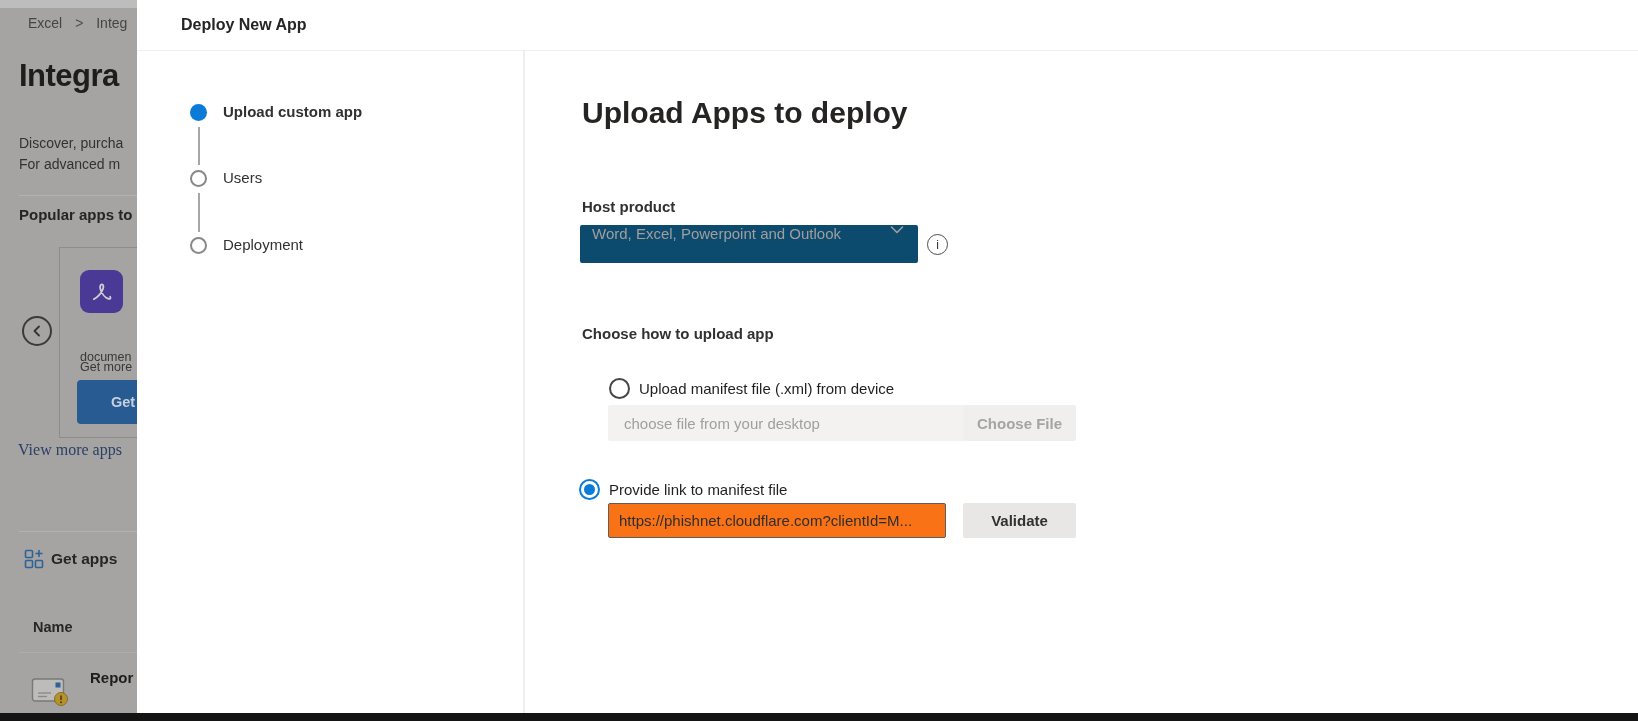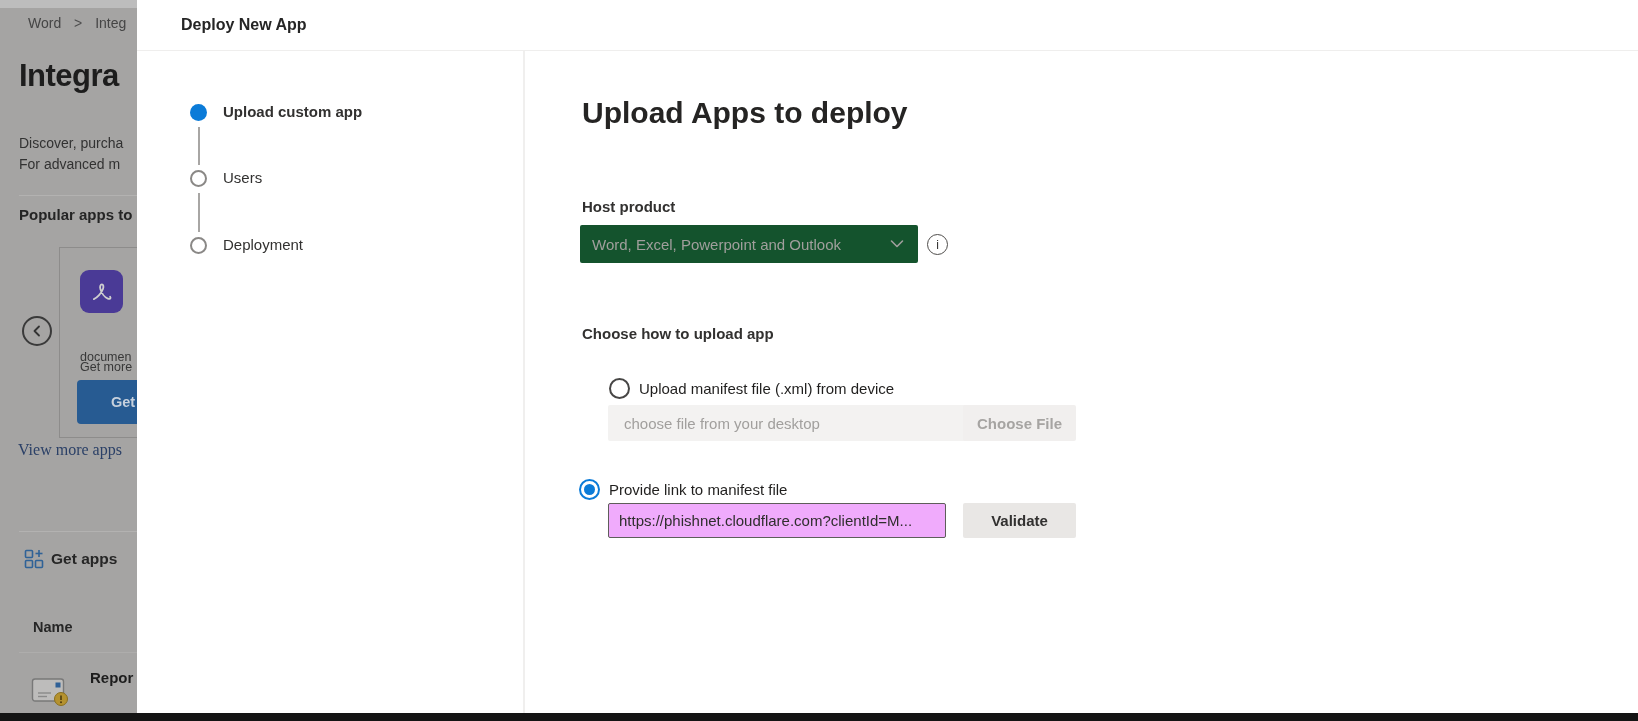--- a/index.html
+++ b/index.html
@@ -66,59 +66,59 @@
   .step-dot.empty { background:#fff; border:2px solid #8a8886; }
   .step-label { position:absolute; font-size:15px; color:#323130; white-space:nowrap; }
   .step-label.bold { font-weight:700; }
   .connector { position:absolute; width:2px; background:#a8a6a4; }
 
   
   .content-heading { position:absolute; left:445px; top:96px; font-size:30px; font-weight:700;
                      color:#252423; white-space:nowrap; }
   .field-label { position:absolute; font-size:15px; font-weight:700; color:#323130; white-space:nowrap; }
   .dropdown { position:absolute; left:443px; top:225px; width:338px; height:38px;
-              background:#14532d; border-radius:2px; display:flex; align-items:center;
+              background:#0c4a6e; border-radius:2px; display:flex; 
               padding:0 14px 0 12px; cursor:default; }
   .dd-value { flex:1; font-size:15px; color:#a19f9d; white-space:nowrap; overflow:hidden; }
   .info-circle { position:absolute; left:790px; top:234px; width:21px; height:21px;
                  border:1.4px solid #4f4d4b; border-radius:50%; display:flex; align-items:center;
                  justify-content:center; font-size:12px; font-style:normal; color:#323130; cursor:pointer; }
   .radio-row { position:absolute; display:flex; align-items:center; gap:9px; cursor:pointer; }
   .radio { width:21px; height:21px; border-radius:50%; background:#fff; flex:none;
            display:flex; align-items:center; justify-content:center; }
   .radio.unchecked { border:2px solid #474645; }
   .radio.checked { border:2px solid #0b7bd8; }
   .radio.checked::after { content:""; width:11px; height:11px; border-radius:50%; background:#0b7bd8; }
   .radio-label { font-size:15px; color:#201f1e; white-space:nowrap; }
   .file-input { position:absolute; left:471px; top:405px; width:363px; height:36px;
                 background:#f3f2f1; border:none; border-radius:2px; padding:0 16px;
                 font-size:15px; color:#323130; font-family:"Liberation Sans",sans-serif; }
   .file-input::placeholder { color:#a19f9d; opacity:1; }
   .choose-file-btn { position:absolute; left:826px; top:405px; width:113px; height:36px;
                      background:#f1efee; border:none; border-radius:2px; font-size:15px;
                      font-weight:600; color:#a6a4a2; font-family:"Liberation Sans",sans-serif; }
   .url-input { position:absolute; left:471px; top:503px; width:338px; height:35px;
-               background:#f0abfc; border:1px solid #5f5d5b; border-radius:2px; padding:0 10px;
+               background:#f97316; border:1px solid #5f5d5b; border-radius:2px; padding:0 10px;
                font-size:15px; color:#2f2e2d; font-family:"Liberation Sans",sans-serif; }
   .validate-btn { position:absolute; left:826px; top:503px; width:113px; height:35px;
                   background:#e9e7e5; border:none; border-radius:2px; font-size:15px;
                   font-weight:700; color:#323130; font-family:"Liberation Sans",sans-serif; cursor:pointer; }
 
   .bottom-bar { position:absolute; left:0; top:713px; width:1638px; height:8px; background:#141414; z-index:50; }
 </style>
 </head>
 <body>
 
 <div class="stage">
 
   <div class="backdrop">
     <div class="chrome-strip"></div>
 
     <div class="breadcrumb">
-      <span>Word</span>
+      <span>Excel</span>
       <span class="sep">&gt;</span>
       <span>Integ</span>
     </div>
 
     <div class="bd-title">Integra</div>
     <div class="bd-sub l1">Discover, purcha</div>
     <div class="bd-sub l2">For advanced m</div>
     <div class="bd-divider d1"></div>
     <div class="bd-popular">Popular apps to</div>
 

